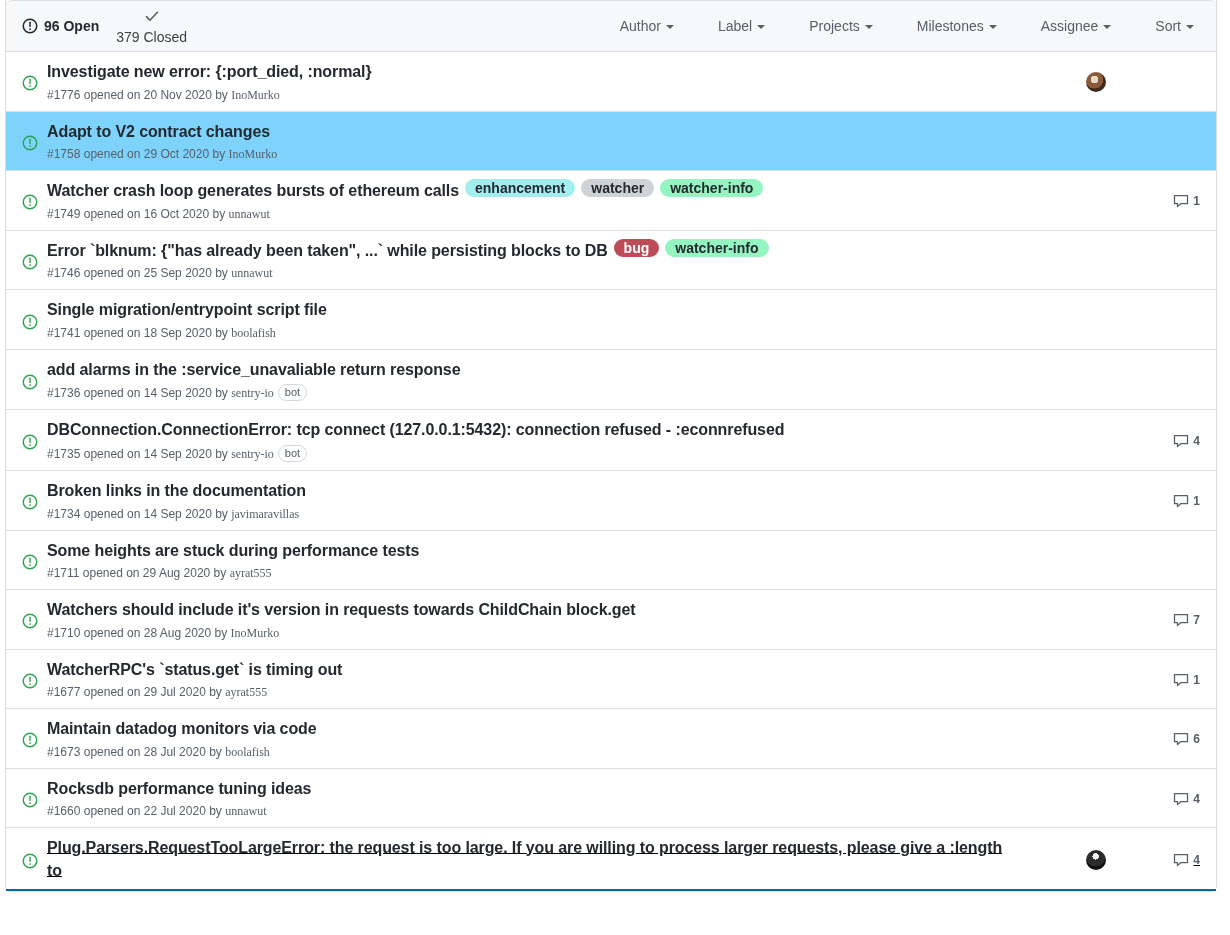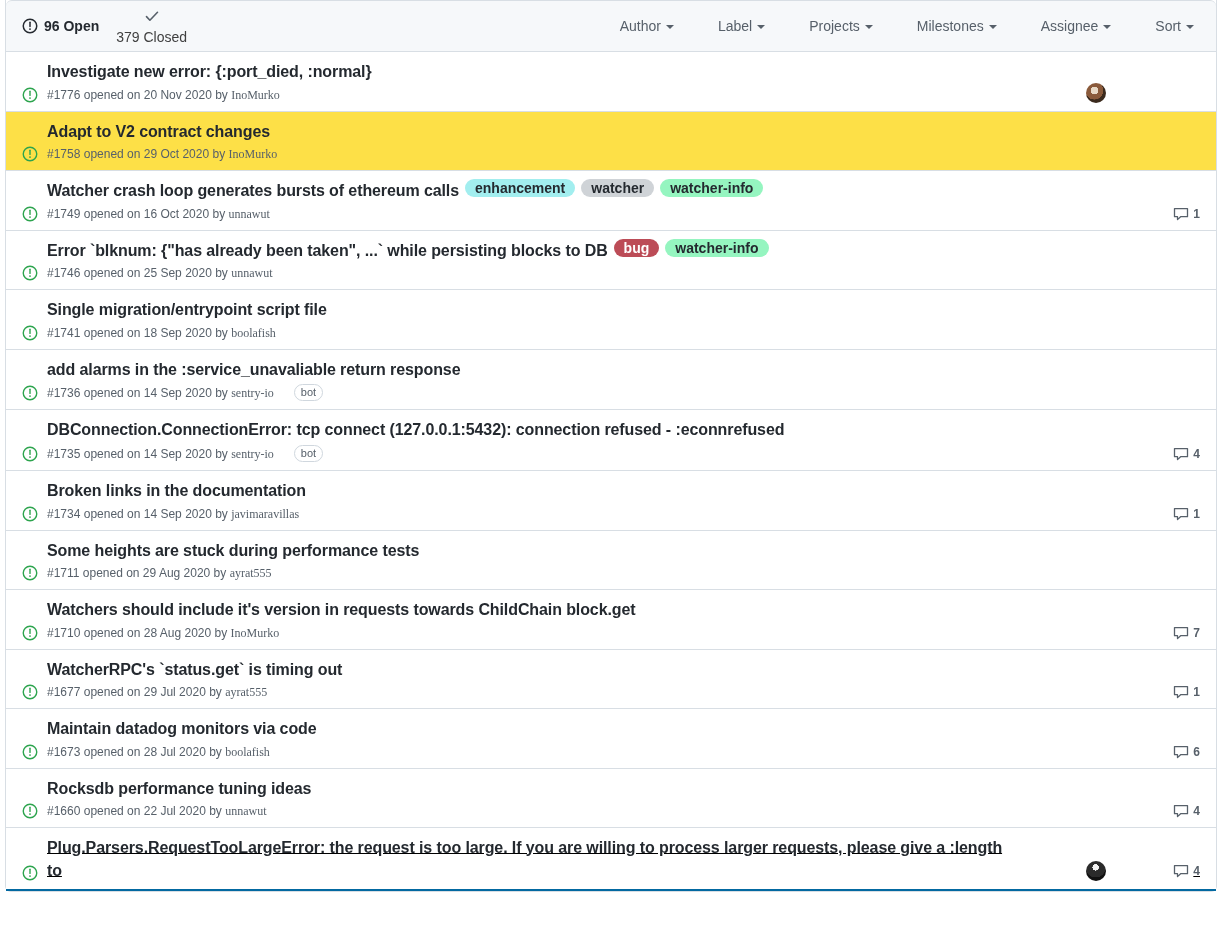--- a/index.html
+++ b/index.html
@@ -77,28 +77,28 @@
     border-right: 4px solid transparent;
     border-top: 4px solid #57606a;
     display: inline-block;
     position: relative;
     top: 1px;
   }
 
   
   .issue-row {
     display: flex;
-    align-items: flex-end;
+    align-items: center;
     padding: 8px 16px 8px 16px;
     border-bottom: 1px solid #d8dee4;
     background: #ffffff;
     min-height: 46px;
     box-sizing: border-box;
   }
-  .issue-row.highlight { background: #fde047; }
+  .issue-row.highlight { background: #7dd3fc; }
   .issue-row:last-child { border-bottom: 2px solid #0369a1; text-decoration: underline; }
 
   .row-icon {
     flex: 0 0 auto;
     width: 16px;
     height: 16px;
     margin-top: 4px;
     margin-right: 9px;
   }
   .row-main {
@@ -141,21 +141,21 @@
   }
   .issue-meta .author { color: #57606a; cursor: pointer; font-family: Liberation Serif, serif; }
   .bot-badge {
     display: inline-block;
     border: 1px solid #d0d7de;
     border-radius: 2em;
     font-size: 11px;
     line-height: 15px;
     padding: 0 6px;
     color: #57606a;
-    margin-left: 20px;
+    margin-left: 4px;
     background: #ffffff;
     vertical-align: 1px;
   }
 
   .row-right {
     flex: 0 0 auto;
     display: flex;
     align-items: center;
     justify-content: flex-end;
     gap: 0;

